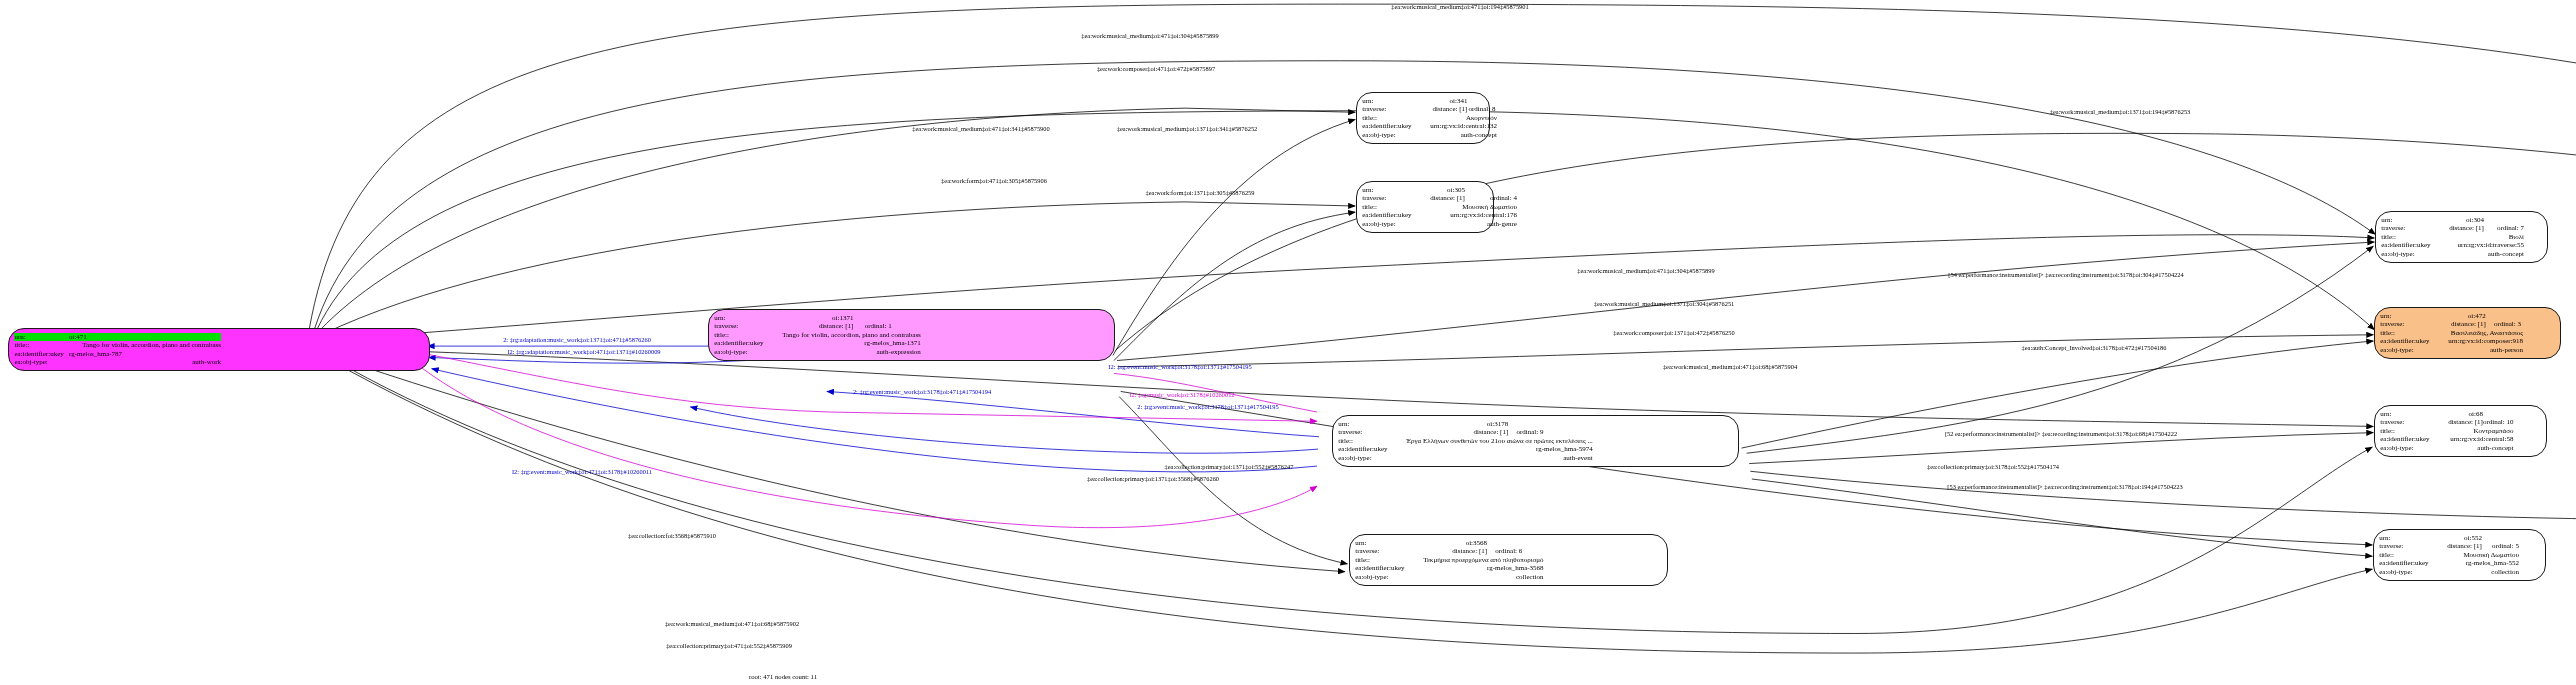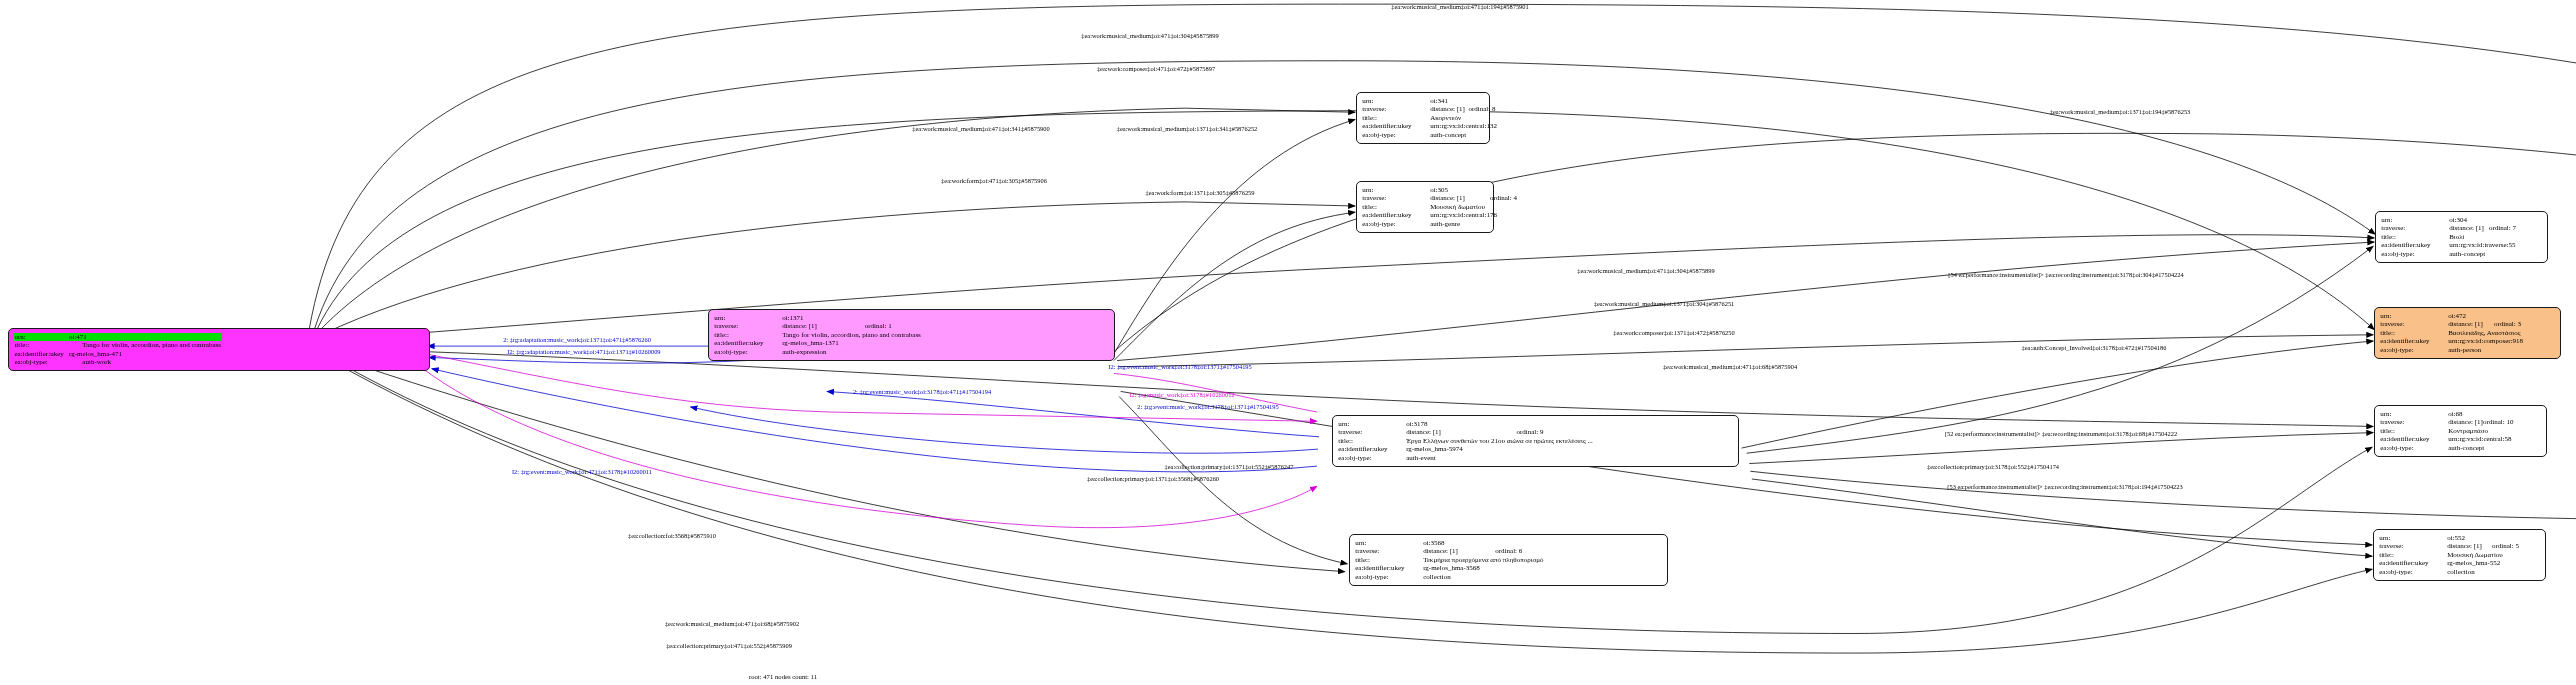--- a/index.html
+++ b/index.html
@@ -8,36 +8,36 @@
     font-family:"Liberation Serif","DejaVu Serif",serif;
     color:#000;
   }
   #canvas{position:absolute;left:0;top:0;width:3429px;height:685px;}
   svg.edges{position:absolute;left:0;top:0;width:3429px;height:685px;pointer-events:none;}
 
   
   .node{
     position:absolute;
     border:0.8px solid #1a1a1a;
-    border-radius:5px;
+    border-radius:16px;
     background:#ffffff;
     box-sizing:border-box;
     padding:3.6px 5.2px 3.6px 5.2px;
     z-index:5;
   }
   .node table{border-collapse:collapse;border-spacing:0;}
   .node td{
     font-size:7px;
     line-height:8.5px;
     white-space:nowrap;
     padding:0 0 0 0;
     vertical-align:top;
   }
   .node td.k{padding-right:5.2px;}
-  .node td.v2{padding-left:13.4px;}
+  .node td.v2{padding-left:13.4px;text-align:right;}
   
   .urn-hi td{background:#00e000;}
   .n-magenta{background:#ff33ff;}
   .n-pink{background:#ff99ff;}
   .n-orange{background:#fac08a;}
 
   
   .elabel{
     position:absolute;
     font-size:6.4px;
@@ -148,21 +148,21 @@
         <td class="k">urn:</td>
         <td>oi:471</td>
         <td></td>
       </tr>
       <tr>
         <td class="k">title::</td>
         <td class="v2" colspan="2">Tango for violin, accordion, piano and contrabass</td>
       </tr>
       <tr>
         <td class="k">ea:identifier:ukey</td>
-        <td colspan="2">rg-melos_hma-471</td>
+        <td colspan="2">rg-melos_hma-787</td>
       </tr>
       <tr>
         <td class="k">ea:obj-type:</td>
         <td class="v2" colspan="2">auth-work</td>
       </tr>
     </tbody>
       </table>
   </div>
 
   <div class="node n-pink" style="left:708px;top:309px;width:407px;">
@@ -314,21 +314,21 @@
     <table>
       <tbody>
           <tr>
         <td class="k">urn:</td>
         <td class="v2">oi:304</td>
             <td></td>
       </tr>
       <tr>
         <td class="k">traverse:</td>
         <td class="v2">distance: [1]</td>
-        <td style="padding-left:5px">ordinal: 7</td>
+        <td style="padding-left:13px">ordinal: 7</td>
       </tr>
       <tr>
         <td class="k">title::</td>
         <td class="v2" colspan="2">Βιολί</td>
       </tr>
       <tr>
         <td class="k">ea:identifier:ukey</td>
         <td class="v2" colspan="2">urn:rg:vx:id:traverse:55</td>
       </tr>
       <tr>

